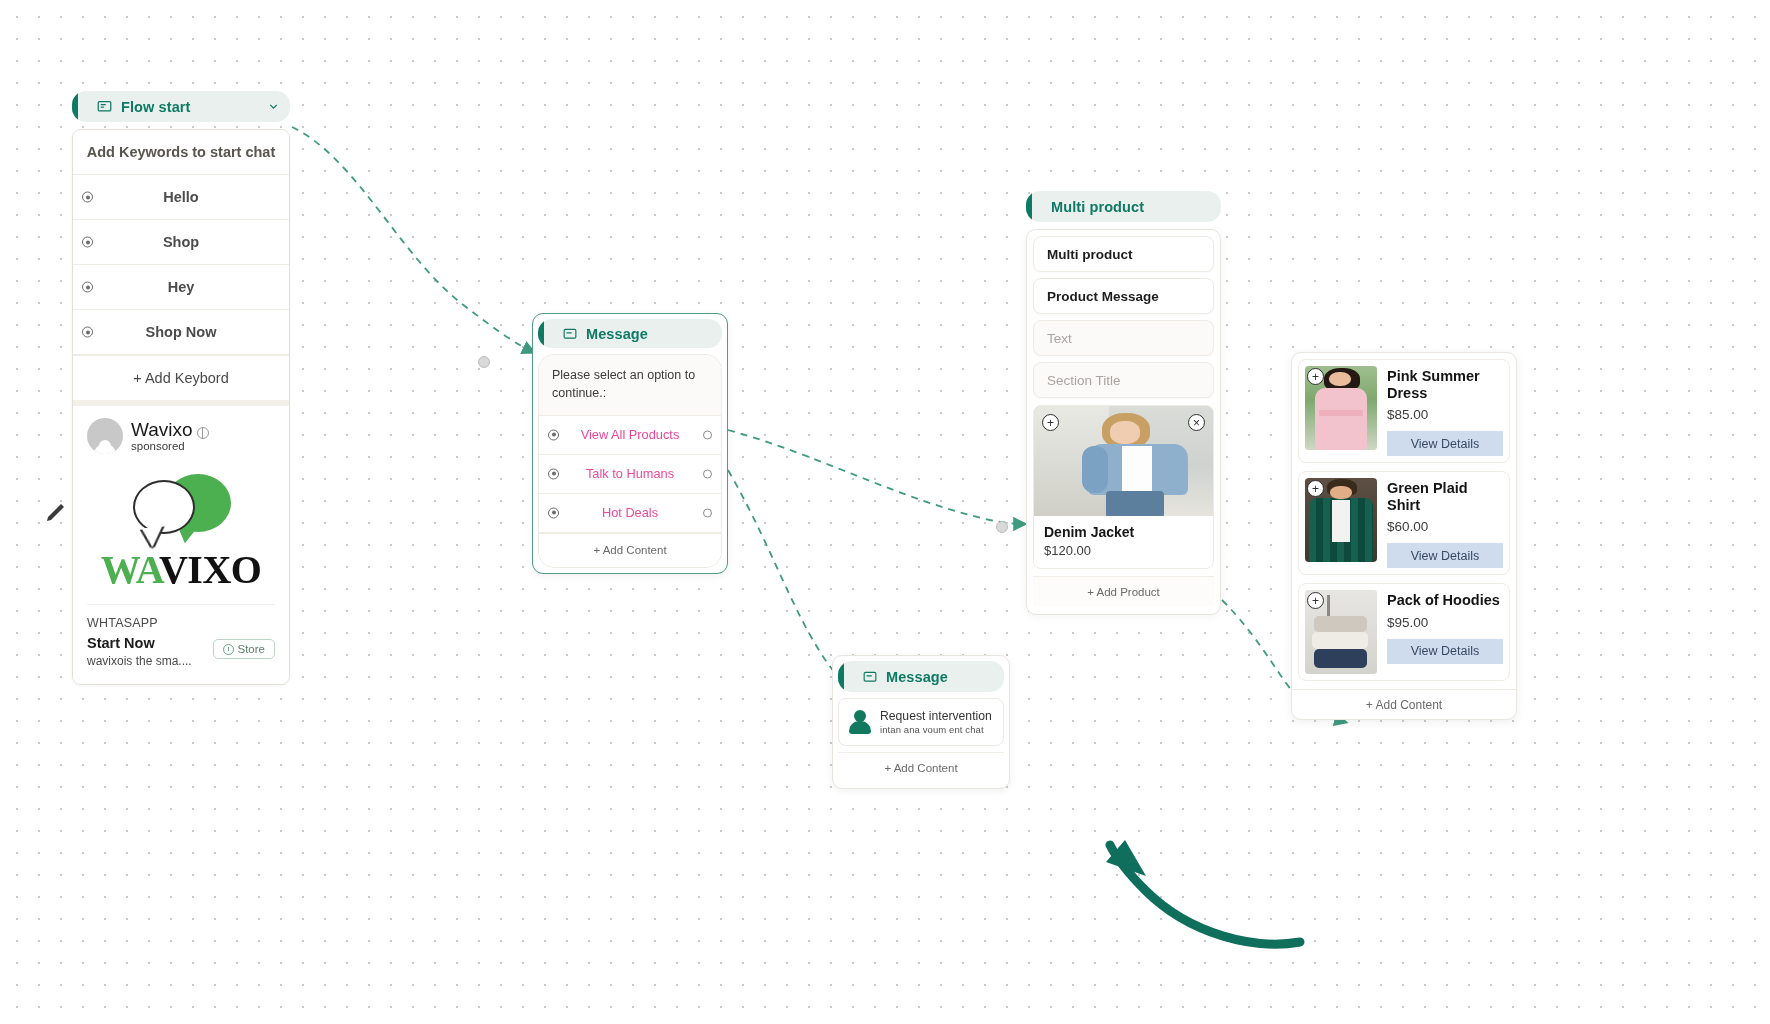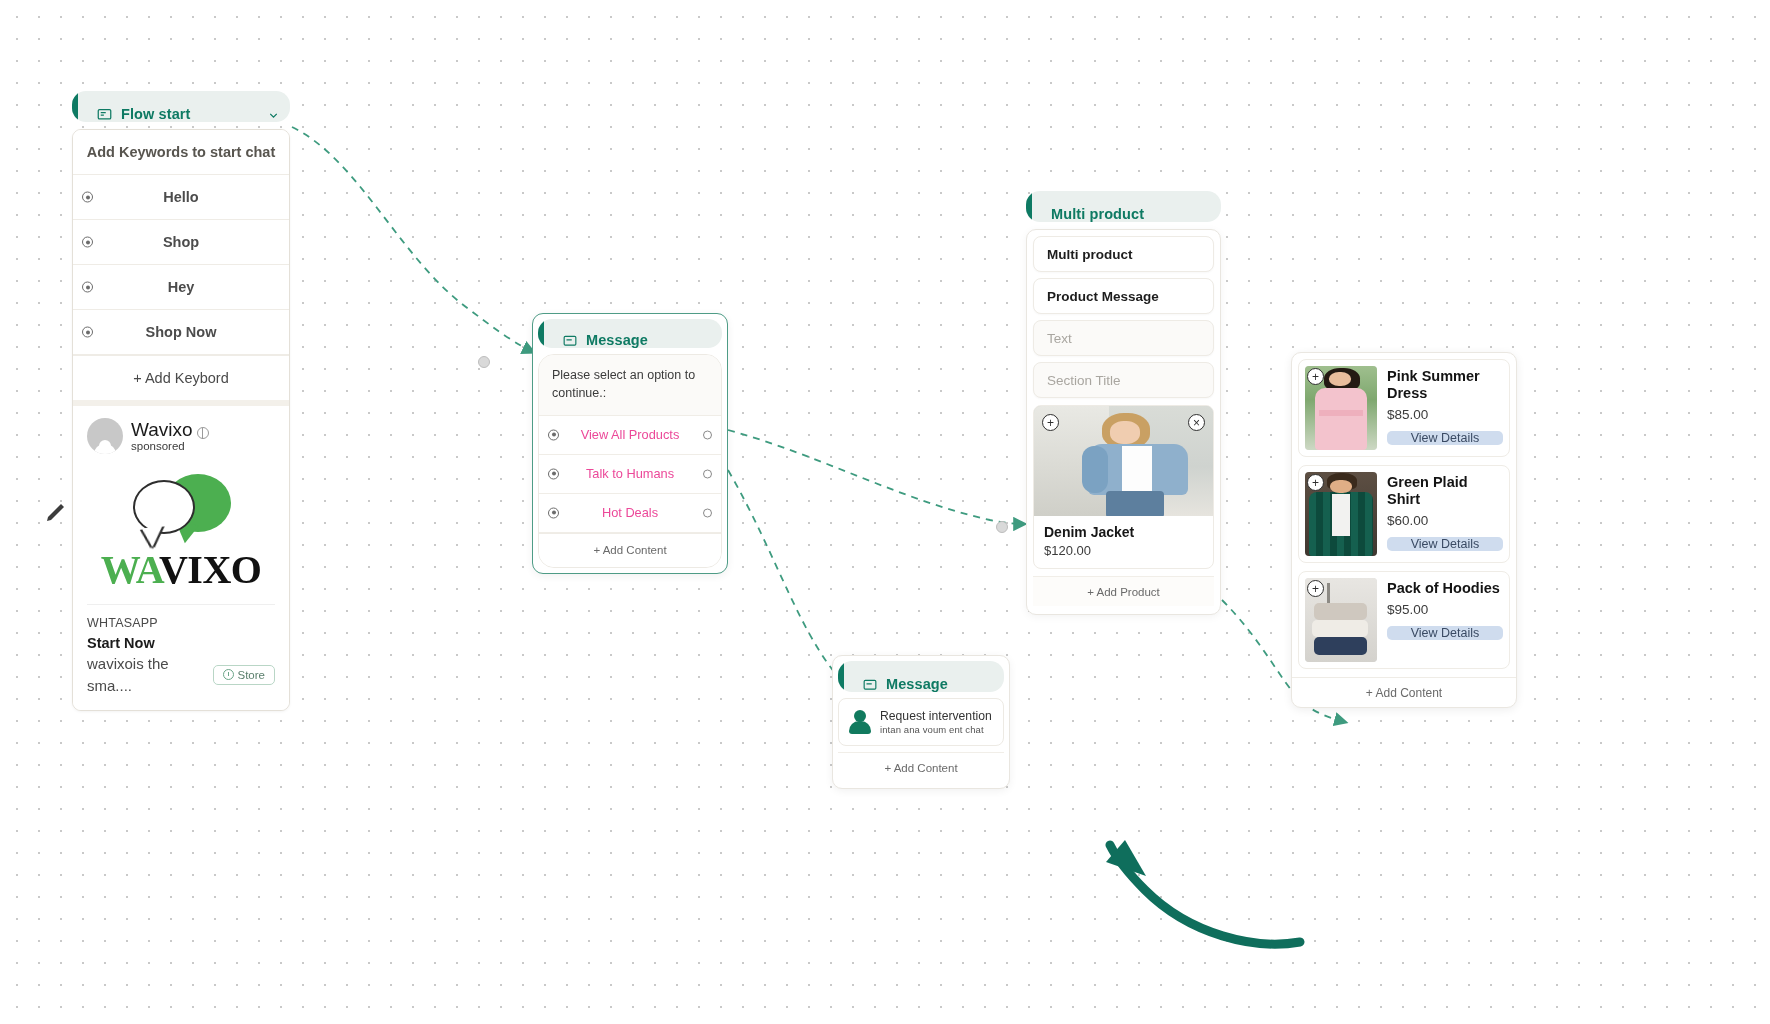--- a/index.html
+++ b/index.html
@@ -31,21 +31,21 @@
   }
 
   .node {
     position: absolute;
     z-index: 3;
   }
 
   
   .node-head {
     display: flex;
-    align-items: flex-end;
+    align-items: center;
     gap: 9px;
     background: #eaf0ee;
     border-radius: 14px;
     height: 31px;
     padding: 0 10px 0 0;
     position: relative;
     overflow: hidden;
   }
   .node-head .accent {
     width: 6px;
@@ -216,21 +216,21 @@
     border-top: 1px solid #efefef;
     margin-top: 14px;
     padding-top: 10px;
     display: flex;
     align-items: flex-end;
     justify-content: space-between;
   }
   .ad-f-l { line-height: 1.42; }
   .ad-f-cap { font-size: 12.5px; color: #4a4a4a; letter-spacing: .2px; }
   .ad-f-title { font-size: 14.5px; color: #1b1b1b; font-weight: bold; }
-  .ad-f-desc { font-size: 15px; color: #4a4a4a; }
+  .ad-f-desc { font-size: 12px; color: #4a4a4a; }
   .ad-store-btn {
     display: flex; align-items: center; gap: 4px;
     border: 1px solid #b9d6c6;
     border-radius: 5px;
     padding: 3px 9px;
     font-size: 11.5px;
     color: #5a7f6c;
     background: #fff;
     margin-bottom: 11px;
   }
@@ -422,22 +422,22 @@
     display: flex; align-items: center; justify-content: center;
     font-size: 12px; line-height: 1; color: #2f2f2f; z-index: 5;
   }
   .pl-info { flex: 1 1 auto; padding-top: 2px; }
   .pl-title { font-size: 14.5px; font-weight: bold; color: #141414; line-height: 1.18; }
   .pl-price { font-size: 13.5px; color: #3c3c3c; margin-top: 5px; }
   .pl-btn {
     margin-top: 9px;
     background: #cfdcee;
     color: #3a4a63;
-    border-radius: 5px;
-    height: 14px;
+    border-radius: 0;
+    height: 25px;
     display: flex; align-items: center; justify-content: center;
     font-size: 12.5px;
   }
   .pl-add {
     height: 30px;
     display: flex; align-items: center; justify-content: center;
     font-size: 12px; color: #6a6a6a;
     border-top: 1px solid #efece6;
     margin: 0 -6px -6px -6px;
     border-radius: 0 0 10px 10px;

